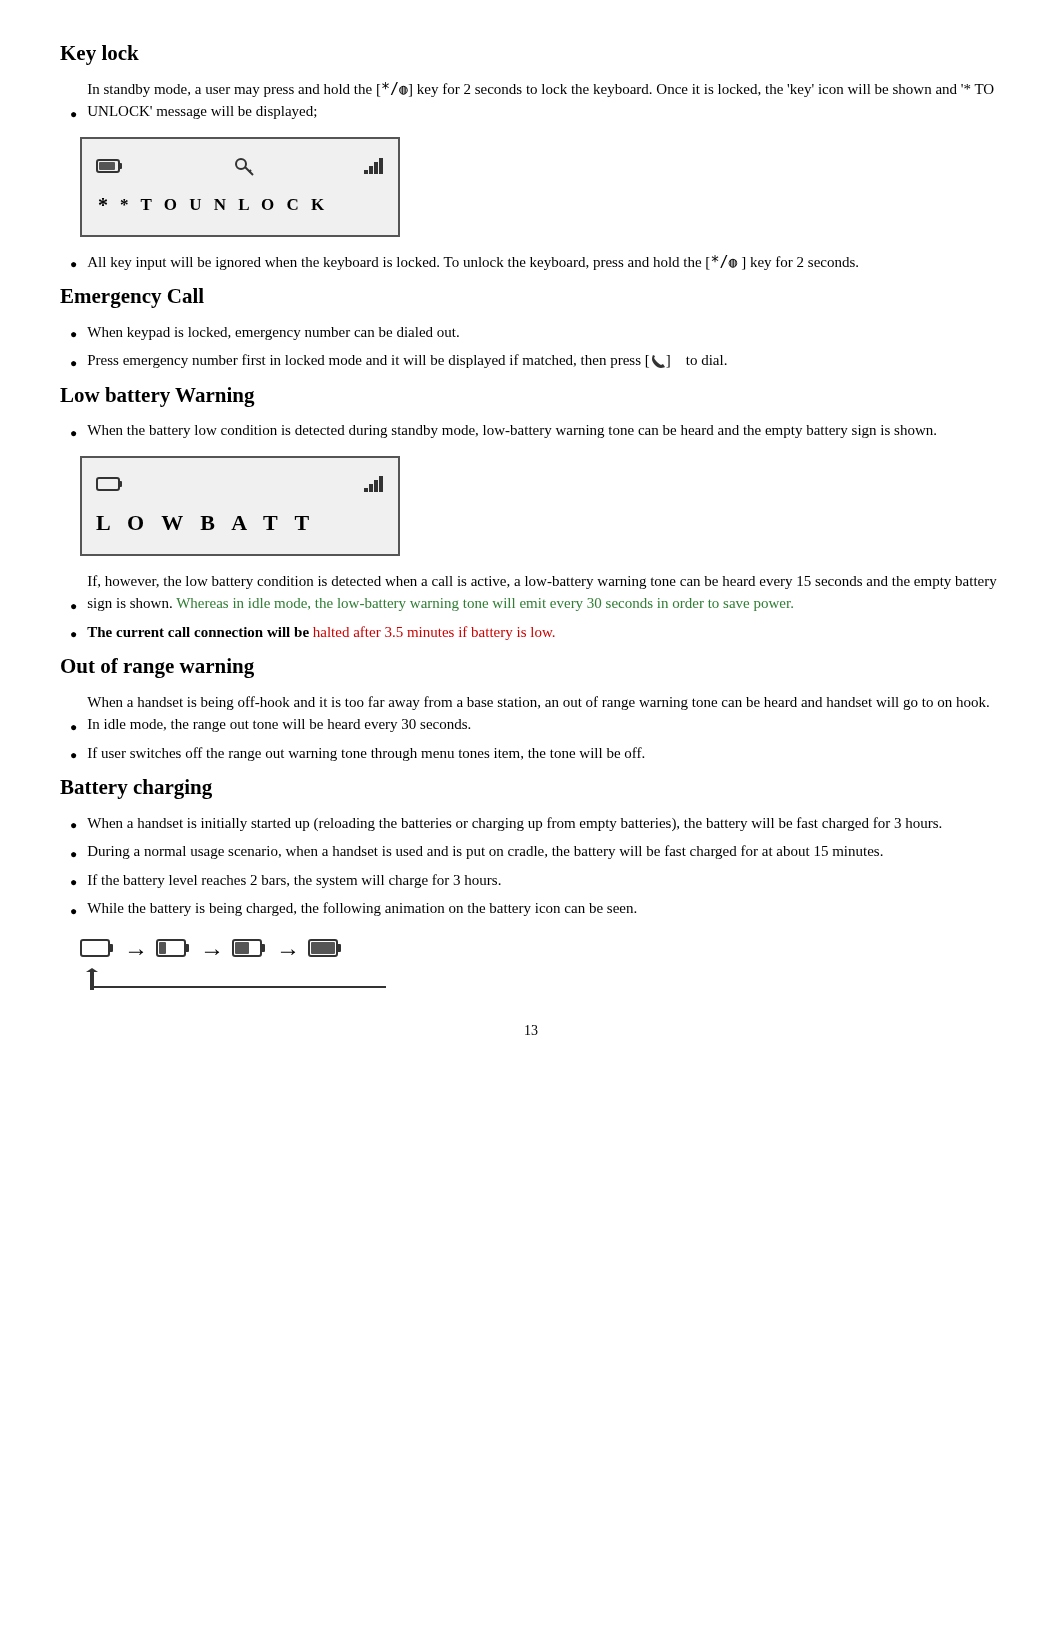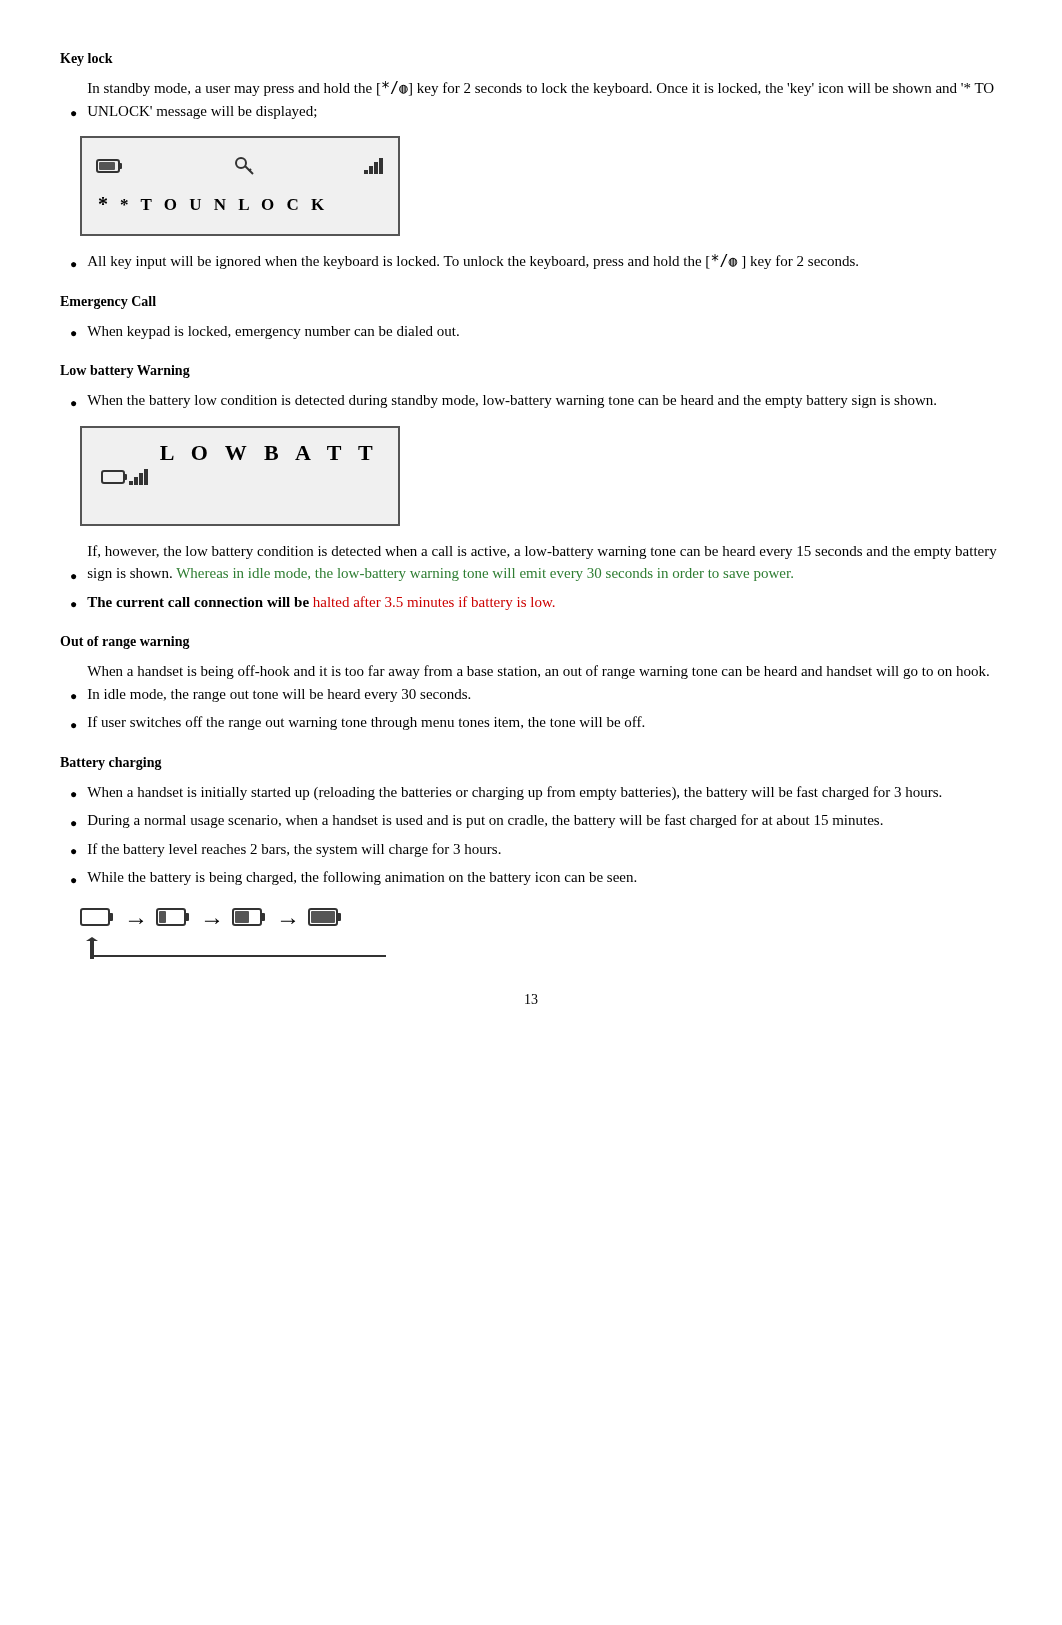--- a/index.html
+++ b/index.html
@@ -7,24 +7,24 @@
       font-family: "Times New Roman", Times, serif;
       font-size: 15px;
       line-height: 1.5;
       color: #000;
       background: #fff;
       width: 1062px;
       min-height: 1625px;
       padding: 30px 60px 30px 60px;
     }
     h2 {
-      font-size: 14px;
+      font-size: 21px;
       font-weight: bold;
       margin-bottom: 8px;
-      margin-top: 18px;
+      margin-top: 8px;
     }
     ul {
       list-style: none;
       padding-left: 10px;
       margin-bottom: 8px;
     }
     ul li {
       display: flex;
       align-items: flex-end;
       margin-bottom: 6px;
@@ -69,20 +69,21 @@
       padding-left: 2px;
     }
     .low-screen-box {
       border: 2px solid #555;
       background: #f0f0f0;
       width: 320px;
       height: 100px;
       margin: 14px 0 14px 20px;
       position: relative;
       display: flex;
+      flex-direction: column;
       justify-content: space-around;
       padding: 8px 14px;
     }
     .low-top-row {
       display: flex;
       align-items: center;
       justify-content: space-between;
     }
     .low-text-row {
       font-size: 22px;
@@ -149,20 +150,27 @@
     </span>
   </li>
 </ul>
 
 <h2>Emergency Call</h2>
 
 <ul>
   <li>
     <span class="li-content">When keypad is locked, emergency number can be dialed out.</span>
   </li>
+  <li>
+    <span class="li-content">
+      Press emergency number first in locked mode and it will be displayed if matched, then press [<svg width="16" height="16" viewBox="0 0 16 16" style="vertical-align:middle;display:inline-block;">
+          <path d="M3 1 C3 1 2 3 2 5 C2 9 7 14 11 14 C13 14 15 13 15 13 L13 10 L11 11 C11 11 9 10 7 8 C5 6 4 4 4 4 L5 2 Z" fill="#333"></path>
+        </svg>]&nbsp;&nbsp;&nbsp; to dial.
+    </span>
+  </li>
 </ul>
 
 <h2>Low battery Warning</h2>
 
 <ul>
   <li>
     <span class="li-content">When the battery low condition is detected during standby mode, low-battery warning tone can be heard and the empty battery sign is shown.</span>
   </li>
 </ul>
 

